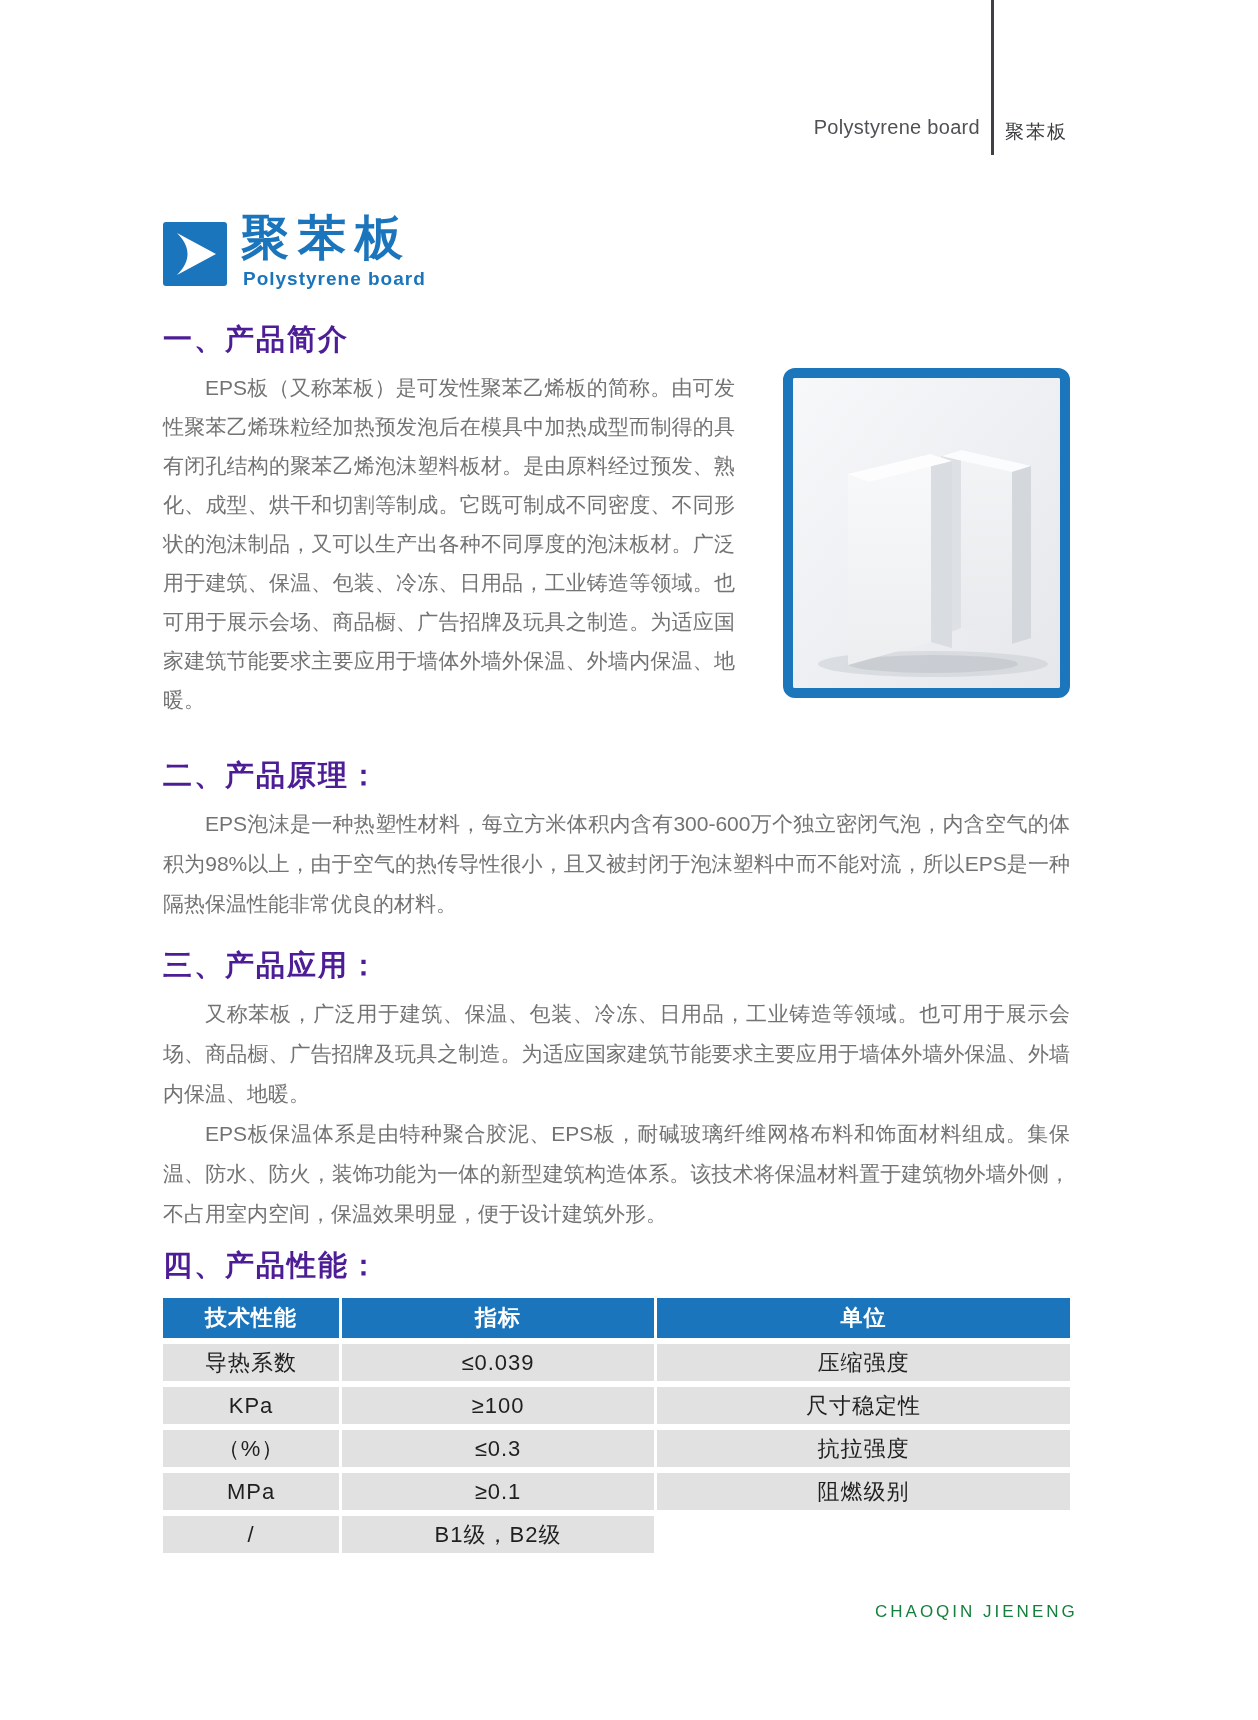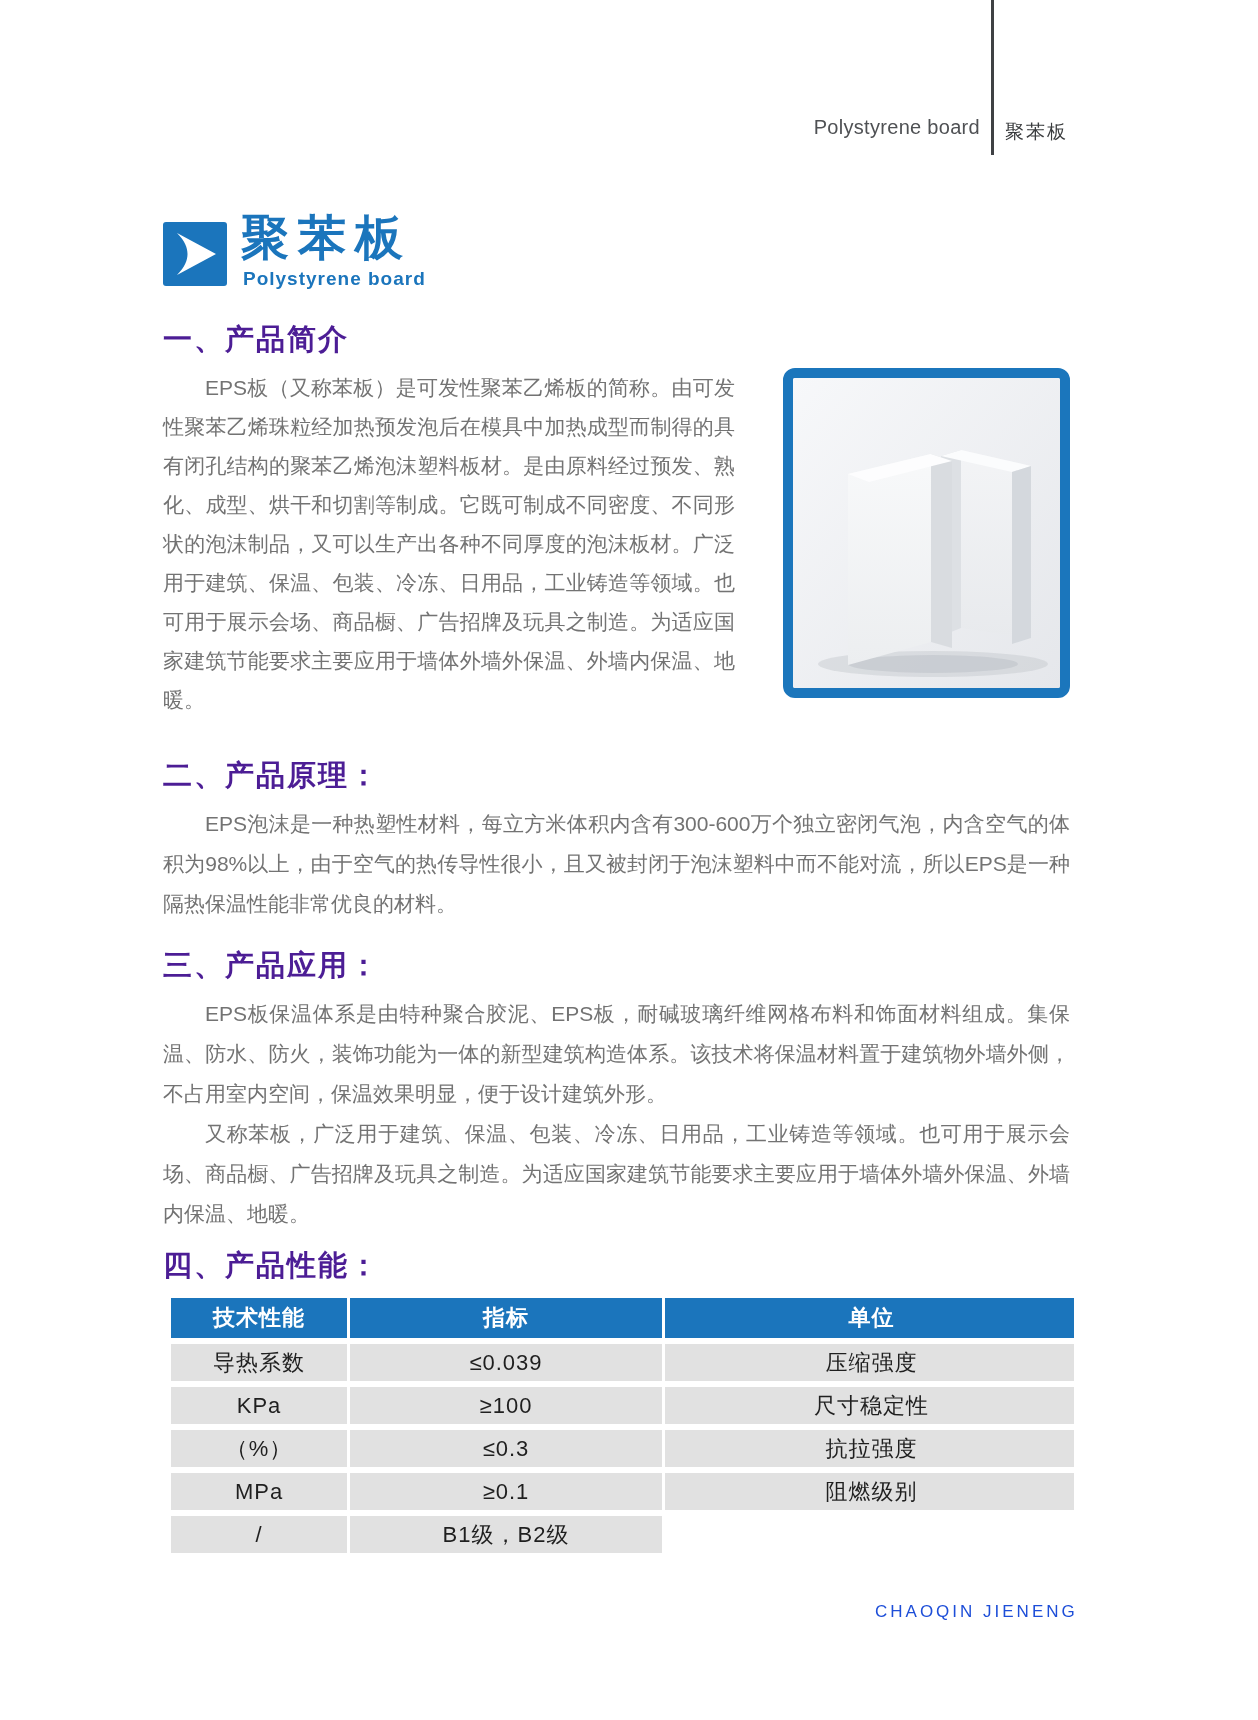--- a/index.html
+++ b/index.html
@@ -33,31 +33,31 @@
   #s2-body{top:804px;line-height:40px;}
   #s3-body{top:994px;line-height:40px;}
 
   
   .product-image{float:right;width:267px;height:310px;border:10px solid #1b76bc;border-radius:12px;
     margin-left:48px;margin-bottom:10px;background:linear-gradient(135deg,#f6f7f9 0%,#eceef1 60%,#e6e8ec 100%);
     overflow:hidden;}
   .product-image svg{display:block;width:267px;height:310px;}
 
   
-  .perf-table{position:absolute;top:1298px;left:171px;width:907px;display:grid;
+  .perf-table{position:absolute;top:1298px;left:163px;width:907px;display:grid;
     grid-template-columns:176px 312px 1fr;column-gap:3px;row-gap:6px;}
   .perf-table .th{background:#1b75bc;color:#ffffff;font-size:22px;font-weight:bold;
     height:40px;display:flex;align-items:center;justify-content:center;letter-spacing:1px;}
   .perf-table .td{background:#e1e1e1;color:#1f1f1f;font-size:22px;height:37px;
     display:flex;align-items:center;justify-content:center;letter-spacing:1px;}
 
   
   .footer{position:absolute;top:1590px;left:760px;width:380px;display:flex;align-items:baseline;
     justify-content:flex-end;gap:8px;}
-  .footer .brand{font-size:17px;color:#1d4ed8;letter-spacing:3px;text-align:right;}
+  .footer .brand{font-size:17px;color:#15803d;letter-spacing:3px;text-align:right;}
   .footer .slash{font-size:32px;color:#3b8fc9;font-style:italic;line-height:1;}
   .footer .pagenum{font-size:30px;color:#414042;letter-spacing:2px;line-height:1;}
 </style>
 </head>
 <body>
 
 <div class="page">
 
   <div class="runhead-en">Polystyrene board</div>
   <div class="runhead-divider"></div>
@@ -106,22 +106,22 @@
     <p>EPS板（又称苯板）是可发性聚苯乙烯板的简称。由可发性聚苯乙烯珠粒经加热预发泡后在模具中加热成型而制得的具有闭孔结构的聚苯乙烯泡沫塑料板材。是由原料经过预发、熟化、成型、烘干和切割等制成。它既可制成不同密度、不同形状的泡沫制品，又可以生产出各种不同厚度的泡沫板材。广泛用于建筑、保温、包装、冷冻、日用品，工业铸造等领域。也可用于展示会场、商品橱、广告招牌及玩具之制造。为适应国家建筑节能要求主要应用于墙体外墙外保温、外墙内保温、地暖。</p>
   </div>
 
   <div class="sec-heading" id="h2">二、产品原理：</div>
   <div class="body-block" id="s2-body">
     <p>EPS泡沫是一种热塑性材料，每立方米体积内含有300-600万个独立密闭气泡，内含空气的体积为98%以上，由于空气的热传导性很小，且又被封闭于泡沫塑料中而不能对流，所以EPS是一种隔热保温性能非常优良的材料。</p>
   </div>
 
   <div class="sec-heading" id="h3">三、产品应用：</div>
   <div class="body-block" id="s3-body">
+    <p>又称苯板，广泛用于建筑、保温、包装、冷冻、日用品，工业铸造等领域。也可用于展示会场、商品橱、广告招牌及玩具之制造。为适应国家建筑节能要求主要应用于墙体外墙外保温、外墙内保温、地暖。</p>
     <p>EPS板保温体系是由特种聚合胶泥、EPS板，耐碱玻璃纤维网格布料和饰面材料组成。集保温、防水、防火，装饰功能为一体的新型建筑构造体系。该技术将保温材料置于建筑物外墙外侧，不占用室内空间，保温效果明显，便于设计建筑外形。</p>
-    <p>又称苯板，广泛用于建筑、保温、包装、冷冻、日用品，工业铸造等领域。也可用于展示会场、商品橱、广告招牌及玩具之制造。为适应国家建筑节能要求主要应用于墙体外墙外保温、外墙内保温、地暖。</p>
   </div>
 
   <div class="sec-heading" id="h4">四、产品性能：</div>
 
   <div class="perf-table">
     <div class="th">技术性能</div>
     <div class="th">指标</div>
     <div class="th">单位</div>
 
     <div class="td">导热系数</div>

